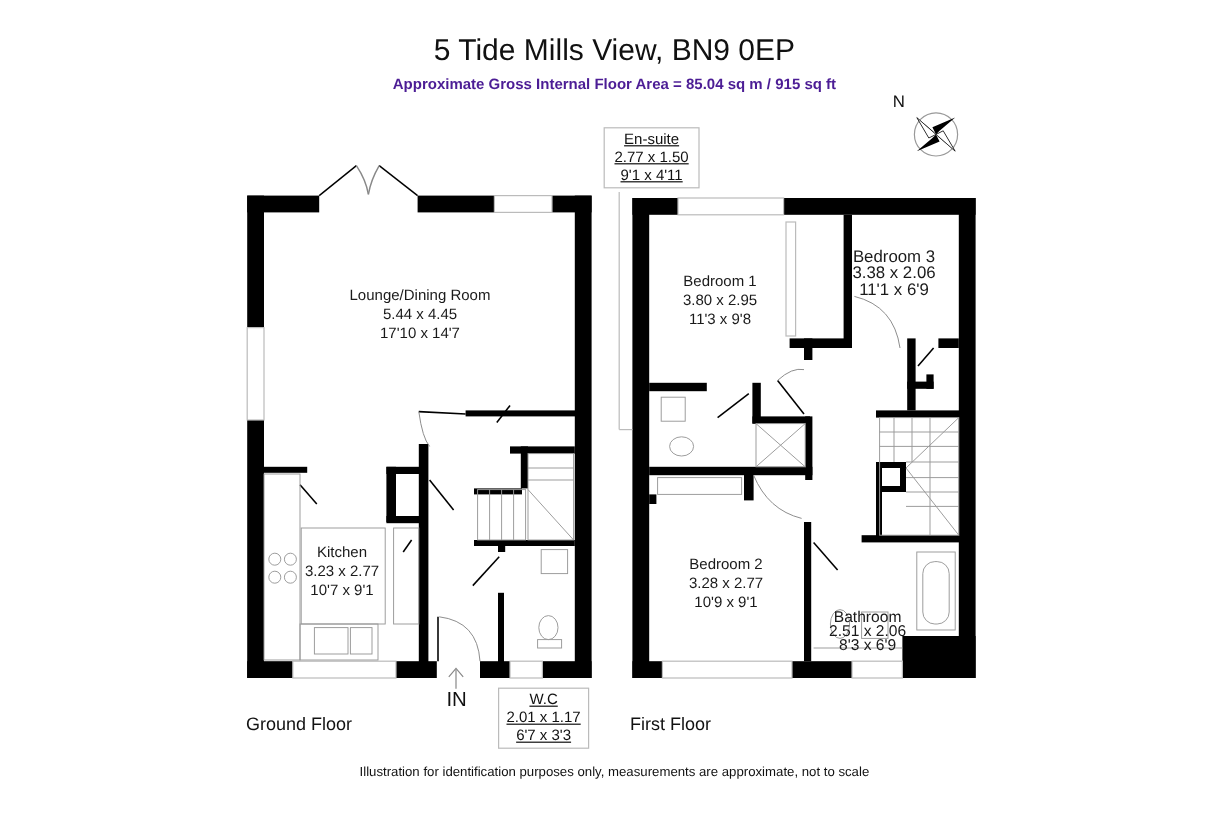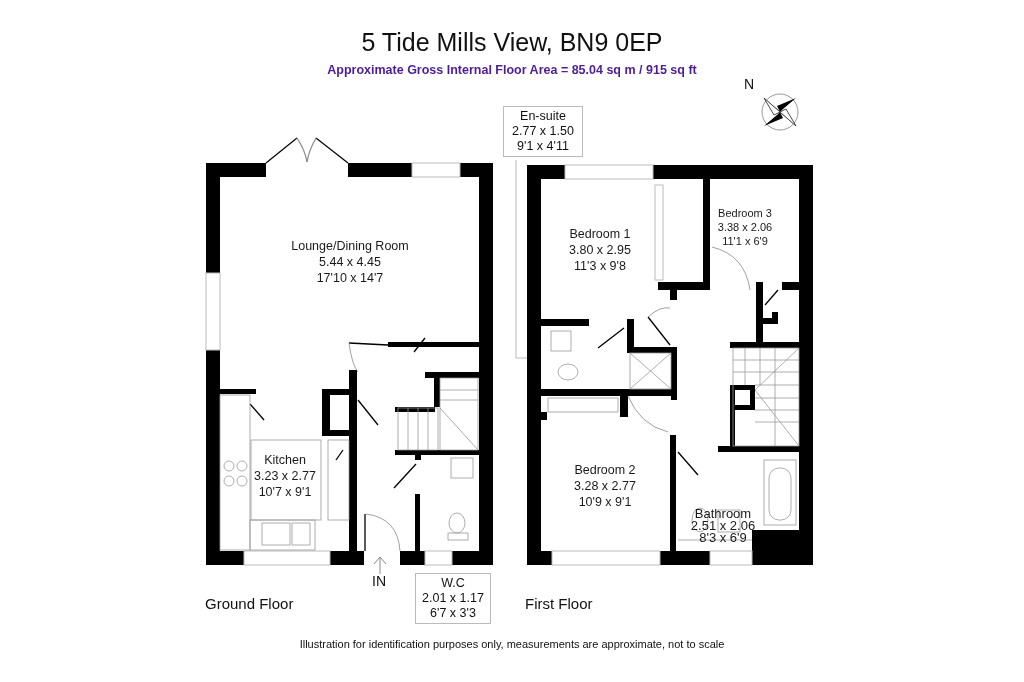--- a/index.html
+++ b/index.html
@@ -3,25 +3,25 @@
 <meta charset="utf-8">
 <style>
   html, body { margin: 0; padding: 0; background: #ffffff; }
   body { width: 1024px; height: 682px; position: relative; overflow: hidden; font-family: "Liberation Sans", sans-serif; color: #111; }
   .abs { position: absolute; }
   .title { left: 0; width: 1024px; top: 28px; text-align: center; font-size: 25px; color: #111; }
   .subtitle { left: 0; width: 1024px; top: 63px; text-align: center; font-size: 12.5px; font-weight: bold; color: #4c1d95; }
   .north { left: 744px; top: 76px; font-size: 14px; }
   .plan { left: 0; top: 0; }
   .room { text-align: center; font-size: 12.5px; line-height: 16px; color: #1a1a1a; }
-  .room.small { font-size: 11px; line-height: 14px; }
-  .label-box { border: 1px solid #bbb; background: #fff; text-align: center; font-size: 12.5px; line-height: 15px; padding: 2px 4px; }
+  .room.small { font-size: 14px; line-height: 14px; }
+  .label-box { border: 1px solid #bbb; background: #fff; text-align: center; font-size: 12.5px; line-height: 15px; padding: 2px 4px; text-decoration: underline; }
   .floor-label { font-size: 15px; color: #111; }
   .disclaimer { left: 0; width: 1024px; top: 638px; text-align: center; font-size: 11px; color: #111; }
-  .in-label { font-size: 14px; }
+  .in-label { font-size: 17px; }
 </style>
 </head>
 <body>
 
 <div class="abs title">5 Tide Mills View, BN9 0EP</div>
 <div class="abs subtitle">Approximate Gross Internal Floor Area = 85.04 sq m / 915 sq ft</div>
 
 <div class="abs north">N</div>
 <svg class="abs" style="left:760px;top:92px" width="40" height="40" viewBox="0 0 40 40">
   <circle cx="20" cy="20" r="18" fill="none" stroke="#999" stroke-width="1"></circle>

